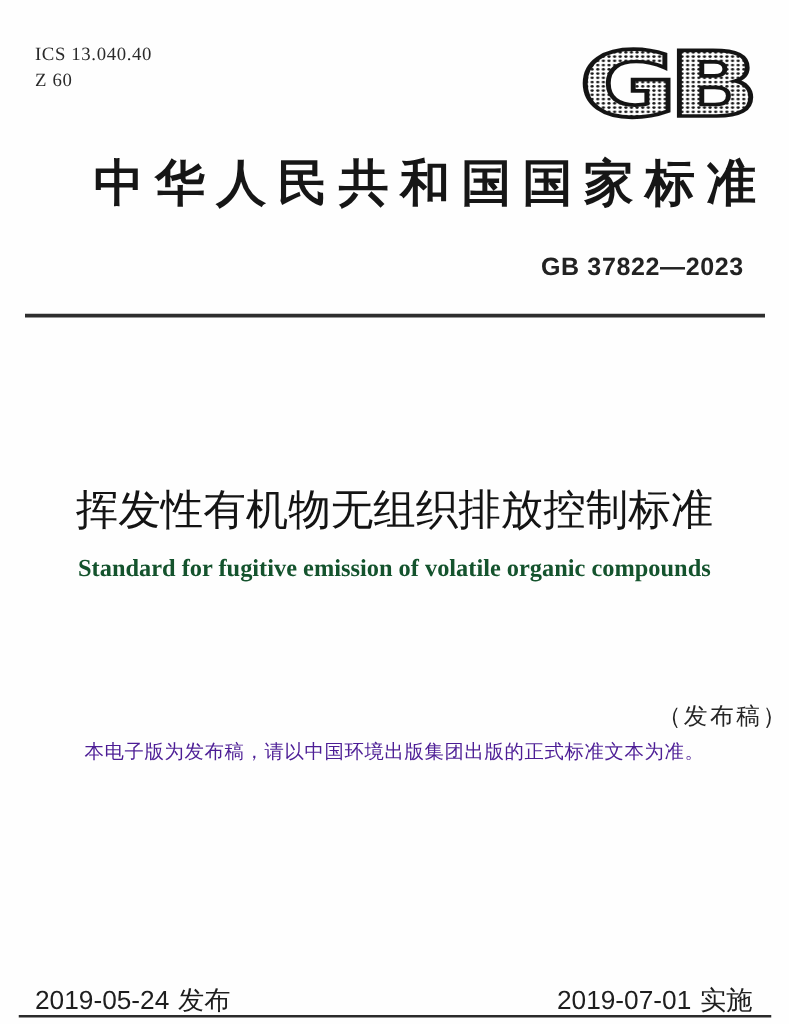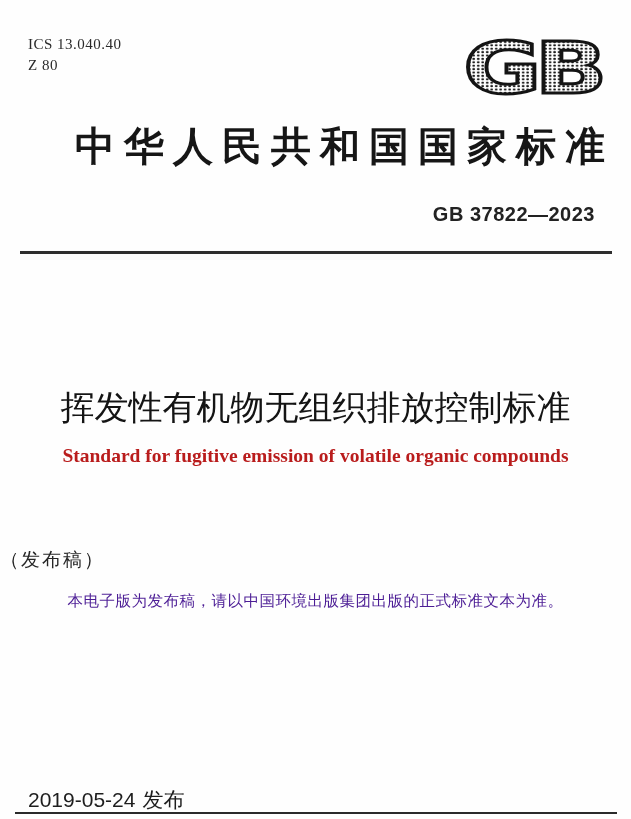--- a/index.html
+++ b/index.html
@@ -88,29 +88,29 @@
   
   .title-en {
     position: absolute;
     top: 445px;
     left: 0;
     width: 631px;
     text-align: center;
     font-family: "Liberation Serif", serif;
     font-weight: bold;
     font-size: 19.5px;
-    color: #b91c1c;
+    color: #14532d;
   }
   
   .draft-note {
     position: absolute;
-    top: 547px;
+    top: 560px;
     left: 0;
     width: 631px;
-    text-align: left;
+    text-align: right;
     font-family: Liberation Serif, serif;
     font-size: 19px;
     letter-spacing: 2px;
     color: #262626;
   }
   
   .electronic-notice {
     position: absolute;
     top: 591px;
     left: 0;
@@ -147,21 +147,21 @@
     background: #2a2a2a;
   }
 </style>
 </head>
 <body>
 
 <div class="page">
 
   <div class="ics-block">
     <div>ICS 13.040.40</div>
-    <div>Z 80</div>
+    <div>Z 60</div>
   </div>
 
   <svg class="gb-logo" viewBox="0 0 112 74" preserveAspectRatio="none" aria-hidden="true">
     <defs>
       <pattern id="halftone" width="3.4" height="3.4" patternUnits="userSpaceOnUse">
         <rect width="3.4" height="3.4" fill="#ffffff"></rect>
         <circle cx="1.7" cy="1.7" r="1.0" fill="#141414"></circle>
       </pattern>
     </defs>
     <text x="56" y="63" text-anchor="middle" font-family="'DejaVu Sans', sans-serif" font-size="72" font-weight="bold" letter-spacing="-5" stroke="#141414" stroke-width="3" fill="url(#halftone)">GB</text>
@@ -178,17 +178,20 @@
   <div class="title-en">Standard for fugitive emission of volatile organic compounds</div>
 
   <div class="draft-note">（发布稿）</div>
 
   <div class="electronic-notice">本电子版为发布稿，请以中国环境出版集团出版的正式标准文本为准。</div>
 
   <div class="footer-dates">
     <div>
       <span>2019-05-24</span><span class="action-label">发布</span>
     </div>
+    <div>
+      <span>2019-07-01</span><span class="action-label">实施</span>
+    </div>
   </div>
 
   <div class="rule-bottom"></div>
 
 </div>
 
 </body></html>

